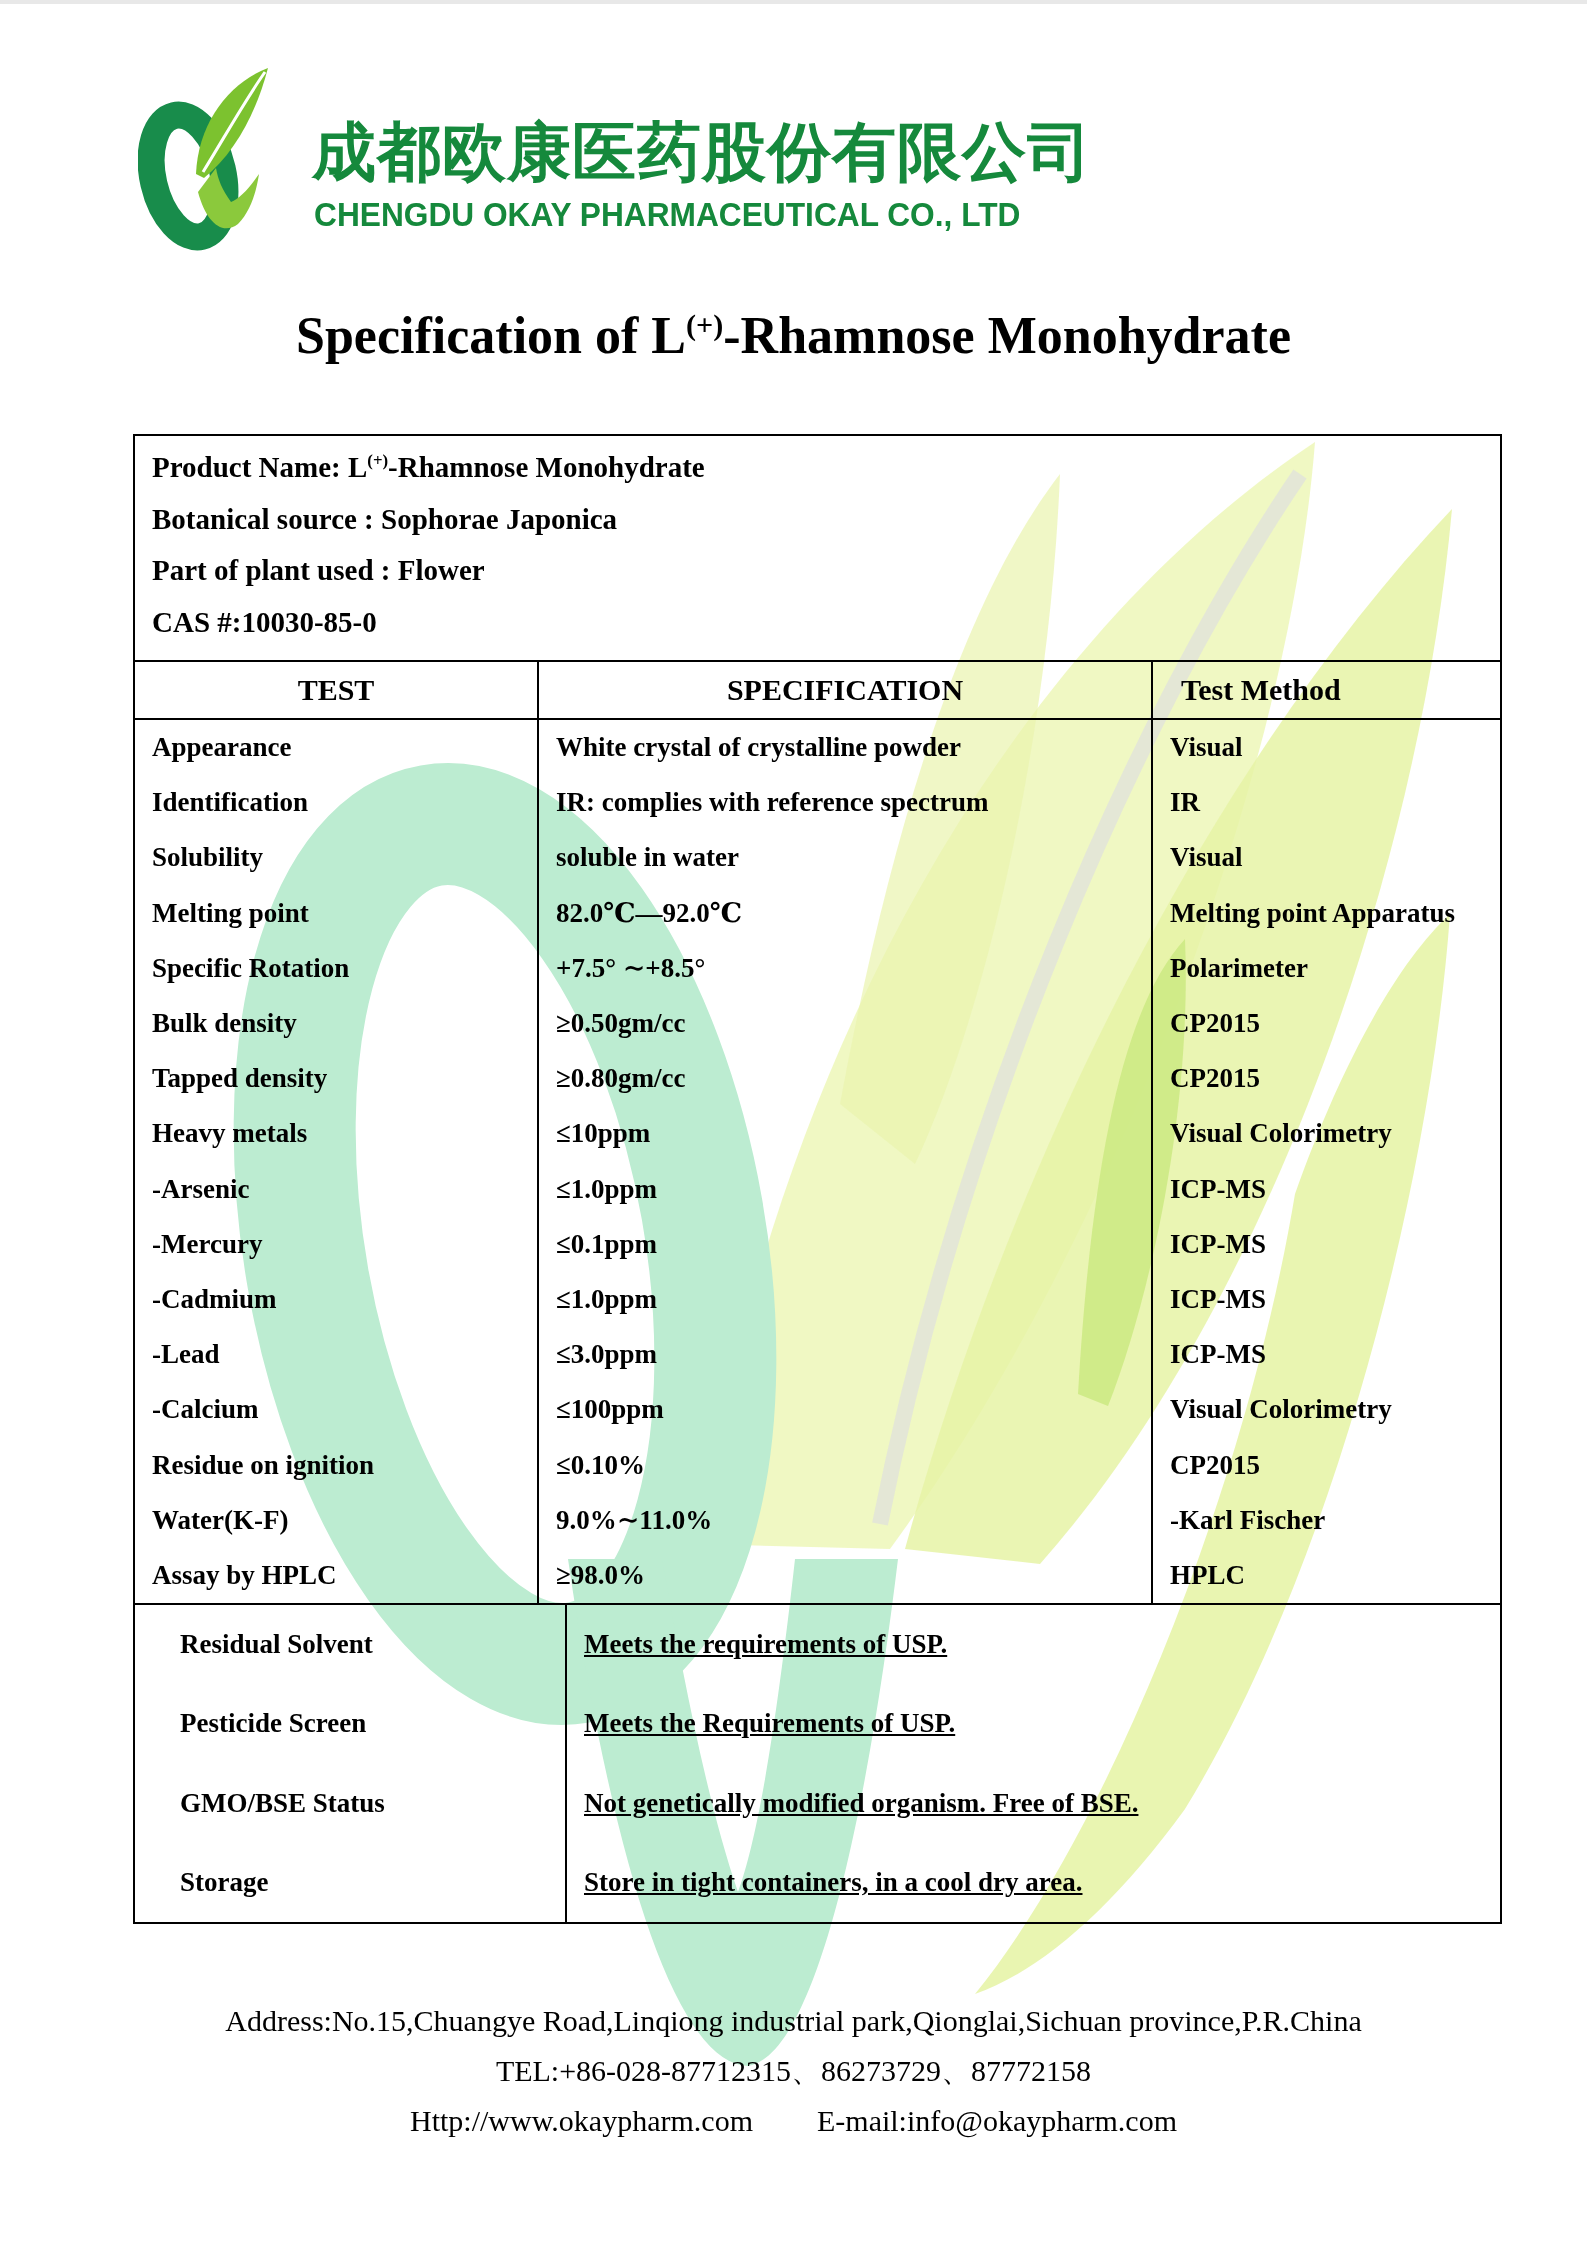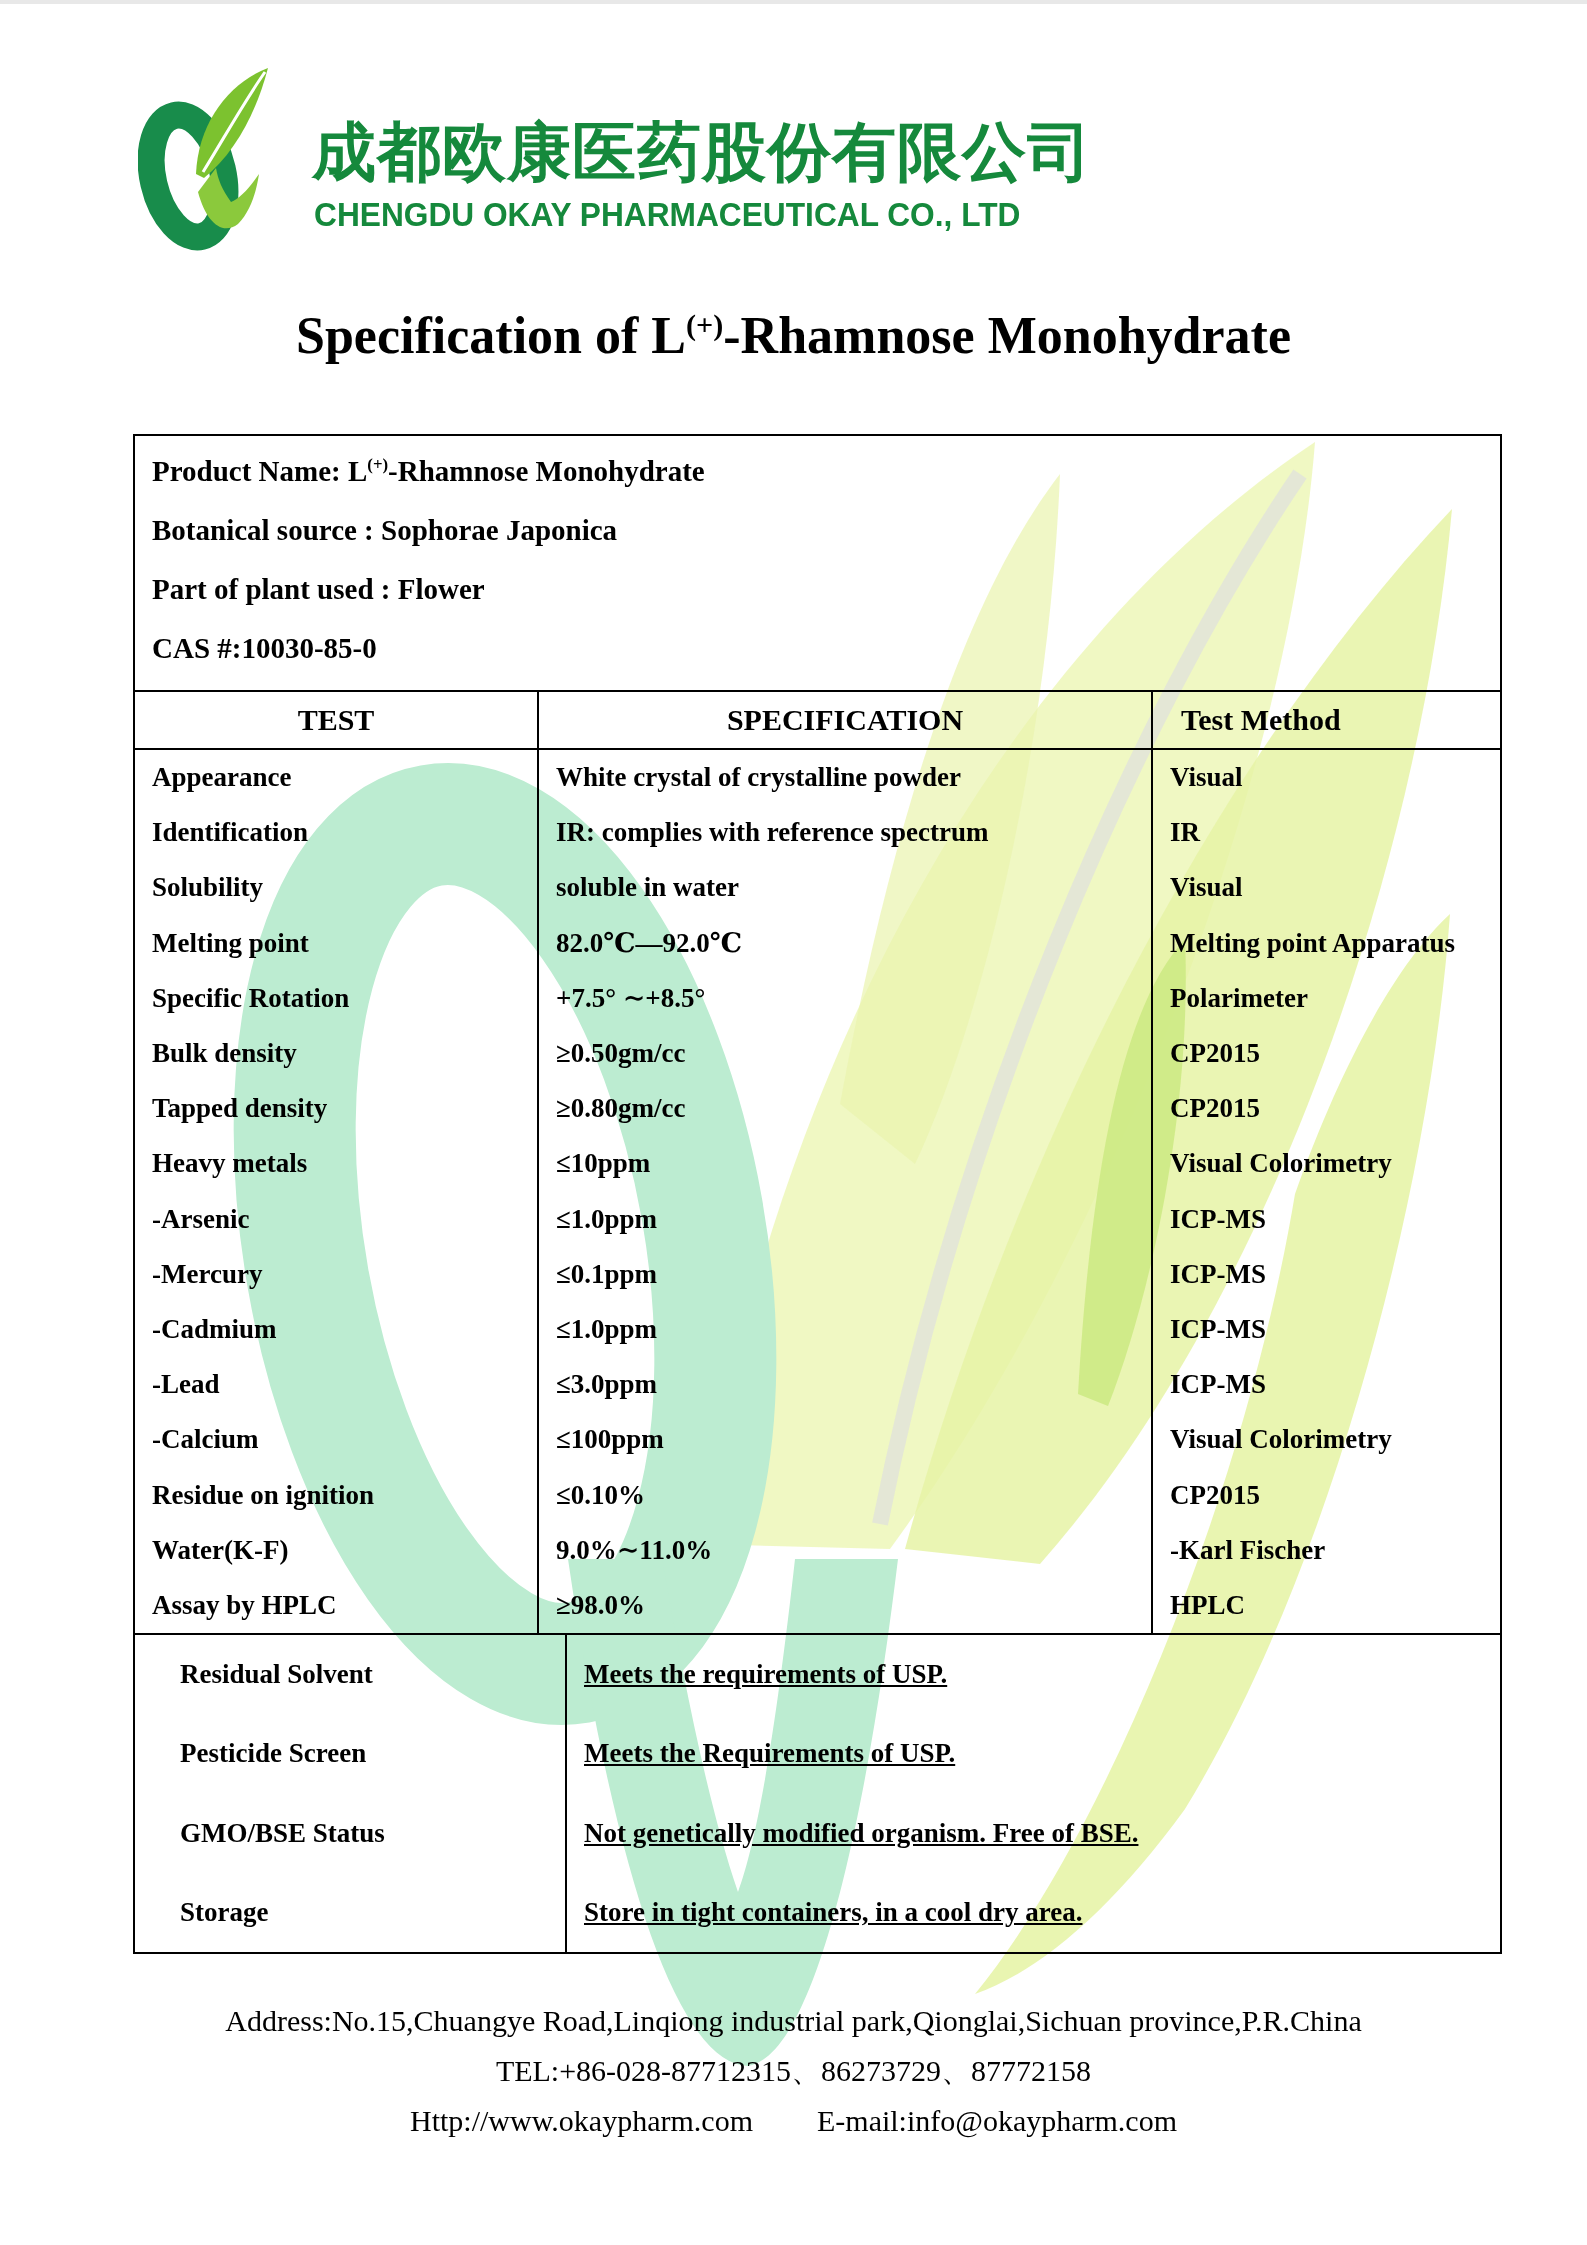--- a/index.html
+++ b/index.html
@@ -36,21 +36,21 @@
   .doc-title sup,.info-name sup{font-size:0.58em;vertical-align:super;line-height:0;}
   
   .watermark{position:absolute;left:0;top:0;width:1587px;height:2245px;pointer-events:none;}
   
   .spec-table{
     position:absolute;left:133px;top:430px;width:1369px;
     border:2px solid #000;box-sizing:border-box;
     font-weight:bold;font-size:27px;
   }
   .info-section{
-    height:254px;box-sizing:border-box;
+    height:224px;box-sizing:border-box;
     display:flex;flex-direction:column;justify-content:space-around;
     padding:6px 0 12px 17px;
   }
   .info-line{font-size:29px;white-space:nowrap;}
   .head-row{
     height:60px;box-sizing:border-box;
     border-top:2px solid #000;border-bottom:2px solid #000;
     display:flex;font-size:30px;
   }
   .hc{box-sizing:border-box;display:flex;align-items:center;}

